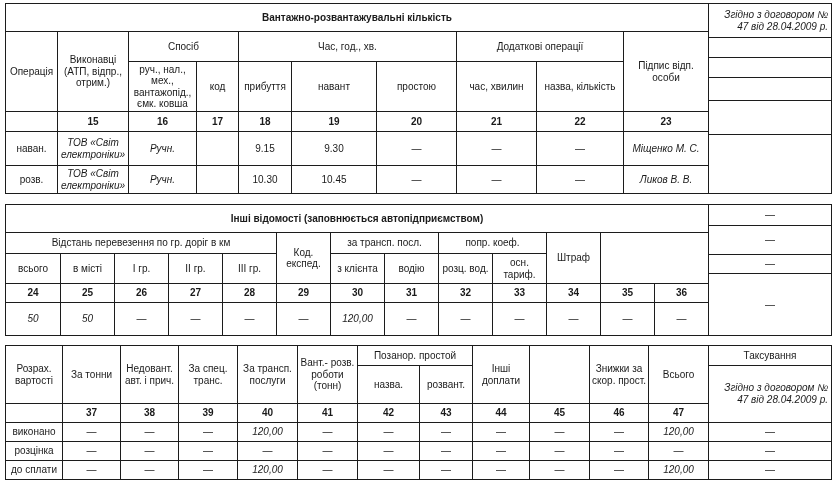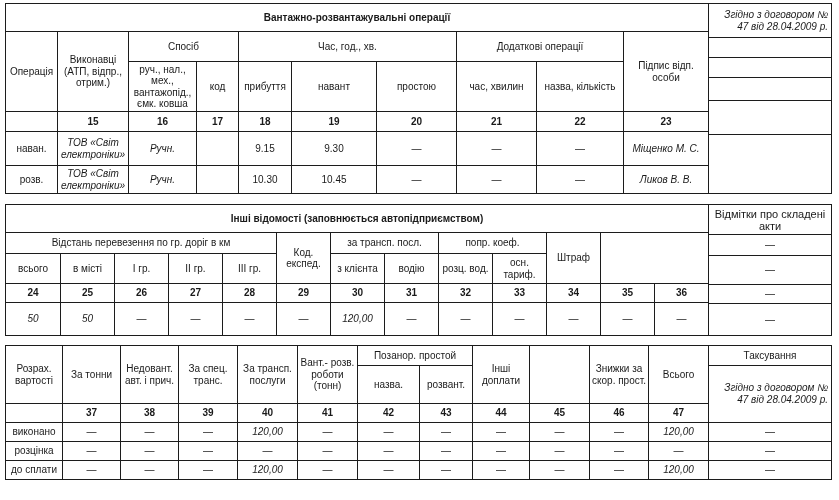--- a/index.html
+++ b/index.html
@@ -40,21 +40,21 @@
           <col style="width:42px">
         <col style="width:53px">
           <col style="width:85px">
           <col style="width:80px">
           <col style="width:80px">
         <col style="width:87px">
           <col style="width:85px">
       </colgroup>
       <tbody>
           <tr style="height:28px">
-        <td colspan="10" class="title">Вантажно-розвантажувальні операції</td>
+        <td colspan="10" class="title">Вантажно-розвантажувальні кількість</td>
       </tr>
       <tr style="height:30px">
         <td rowspan="2">Операція</td>
         <td rowspan="2">Виконавці (АТП, відпр., отрим.)</td>
         <td colspan="2">Спосіб</td>
         <td colspan="3">Час, год., хв.</td>
         <td colspan="2">Додаткові операції</td>
         <td rowspan="2">Підпис відп. особи</td>
       </tr>
       <tr style="height:50px">
@@ -182,21 +182,20 @@
         <td>—</td>
         <td>—</td>
         <td>—</td>
         <td>—</td>
         <td>—</td>
         <td>—</td>
       </tr>
     </tbody>
       </table>
     <div class="panel">
-      <div class="prow ptitle" style="height:30px">Відмітки про складені акти</div>
       <div class="prow" style="height:21px">—</div>
       <div class="prow" style="height:29px">—</div>
       <div class="prow" style="height:19px">—</div>
       <div class="prow">—</div>
     </div>
   </div>
 
   <div class="gap2"></div>
 
   <div class="section">

